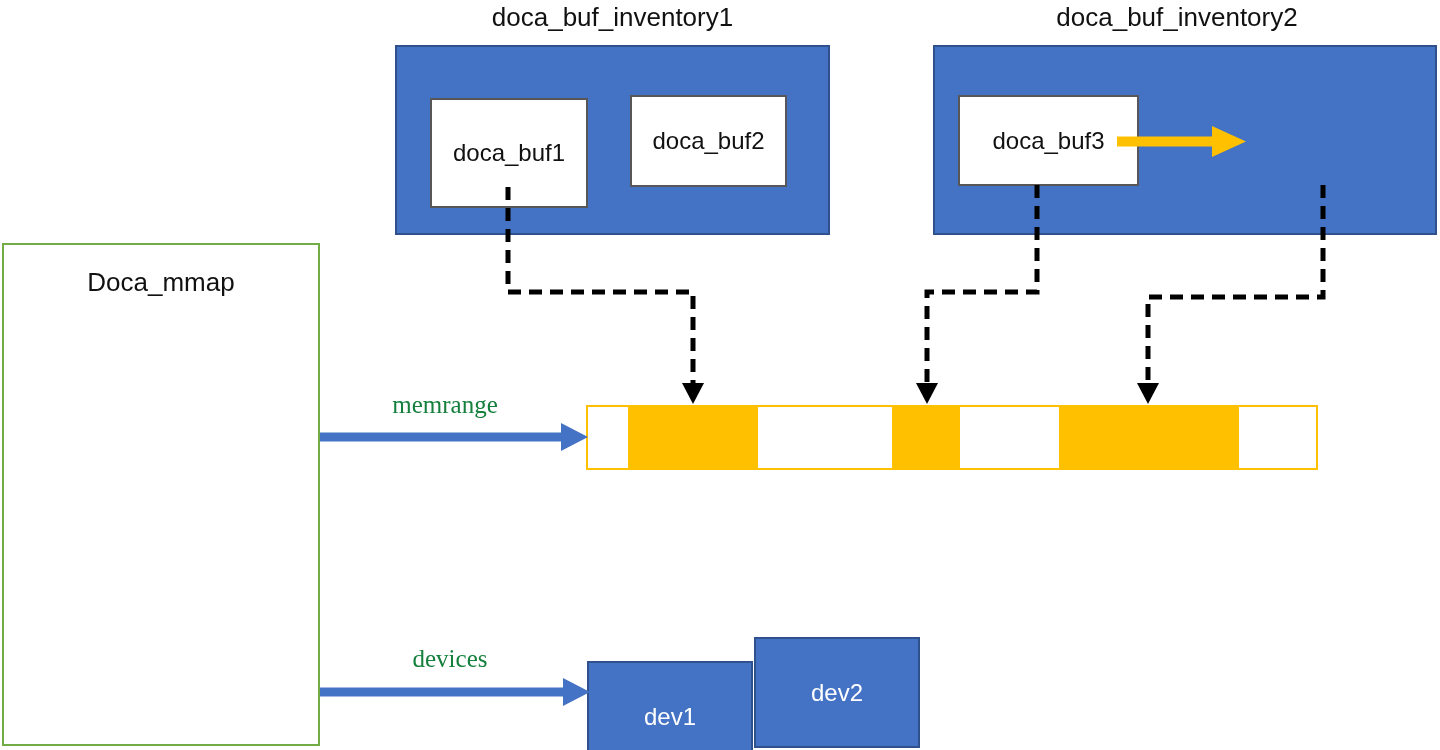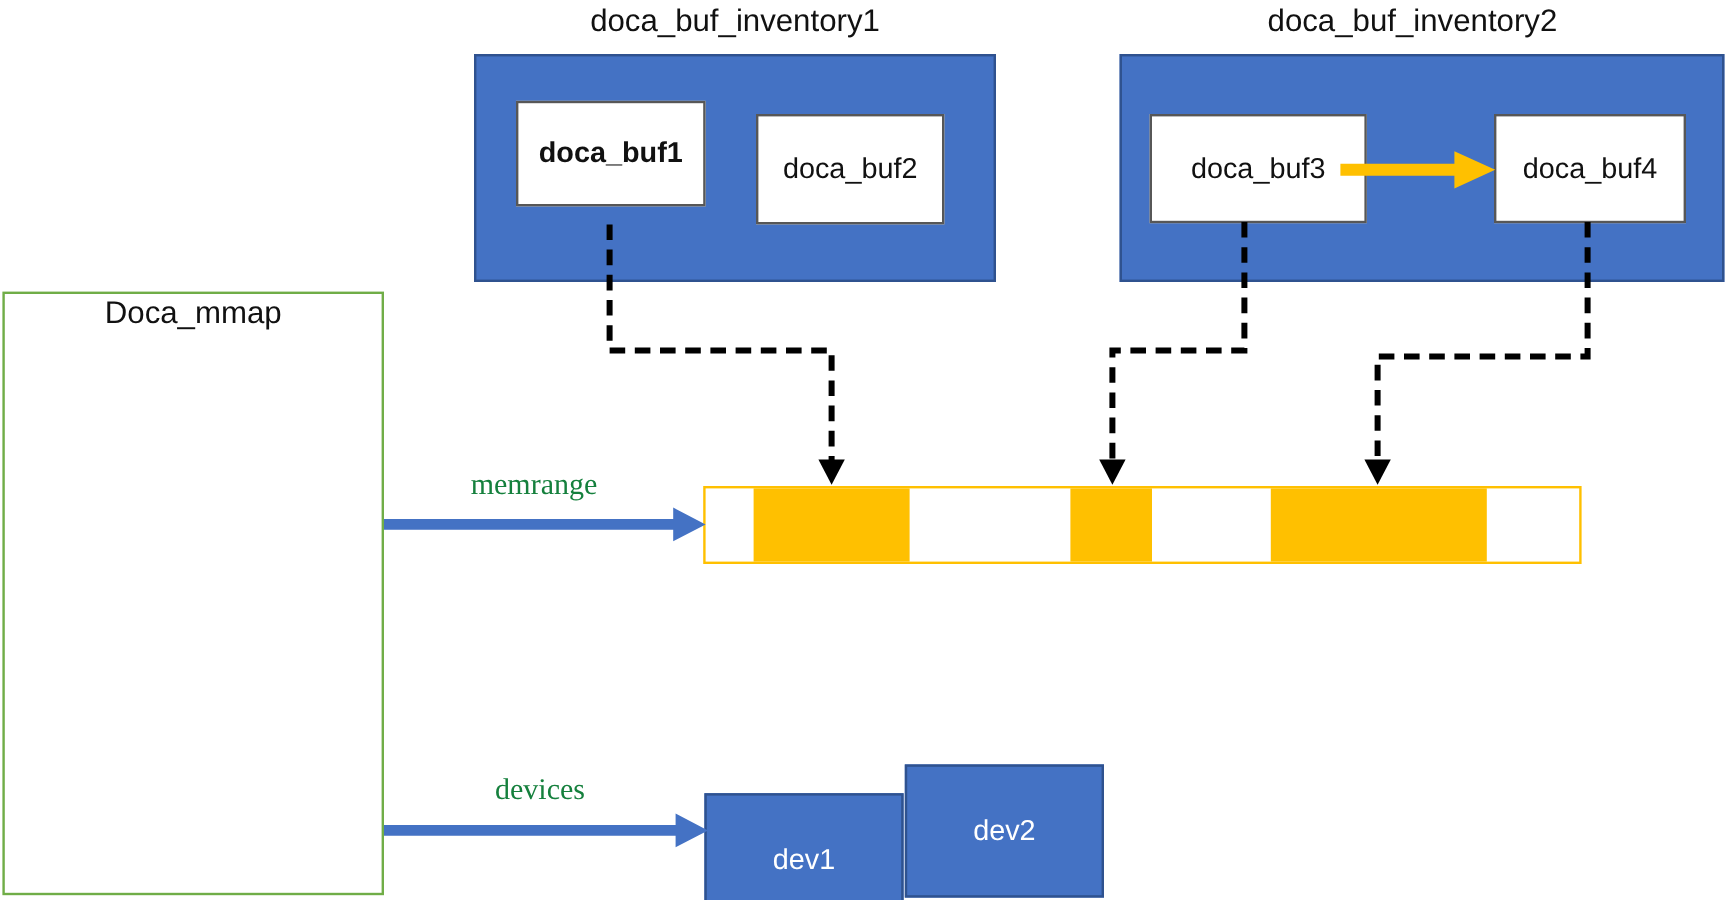--- a/index.html
+++ b/index.html
@@ -42,20 +42,21 @@
     color: #111111;
     white-space: nowrap;
   }
 
   .mmap-box {
     background: #ffffff;
     border: 2px solid var(--green, #70AD47);
   }
   .mmap-label {
     width: 100%;
+    padding-top: 22px;
     text-align: center;
     font-size: 26px;
     color: #111111;
   }
 
   .edge-label {
     display: flex;
     align-items: center;
     justify-content: center;
     font-size: 25px;
@@ -105,31 +106,28 @@
 <body>
 
 <div id="canvas">
 
   <div class="abs diagram-title" style="left:395px; top:0px; width:435px;">doca_buf_inventory1</div>
   <div class="abs diagram-title" style="left:925px; top:0px; width:504px;">doca_buf_inventory2</div>
 
   <div class="abs inventory-box" style="left:395px; top:45px; width:435px; height:190px;"></div>
   <div class="abs inventory-box" style="left:933px; top:45px; width:504px; height:190px;"></div>
 
-  <div class="abs buf-box" style="left:430px; top:84px; width:158px; height:88px;font-weight:bold;">
+  <div class="abs buf-box" style="left:430px; top:98px; width:158px; height:110px;">
     <span>doca_buf1</span>
   </div>
   <div class="abs buf-box" style="left:630px; top:95px; width:157px; height:92px;">
     <span>doca_buf2</span>
   </div>
   <div class="abs buf-box" style="left:958px; top:95px; width:181px; height:91px;">
     <span>doca_buf3</span>
-  </div>
-  <div class="abs buf-box" style="left:1245px; top:95px; width:160px; height:91px;">
-    <span>doca_buf4</span>
   </div>
 
   <div class="abs mmap-box" style="left:2px; top:243px; width:318px; height:503px;">
     <div class="mmap-label">Doca_mmap</div>
   </div>
 
   <div class="abs edge-label" style="left:355px; top:390px; width:180px; height:30px;">memrange</div>
   <div class="abs edge-label" style="left:370px; top:644px; width:160px; height:30px;">devices</div>
 
   <div class="abs memrange-bar" style="left:586px; top:405px; width:732px; height:65px;">

